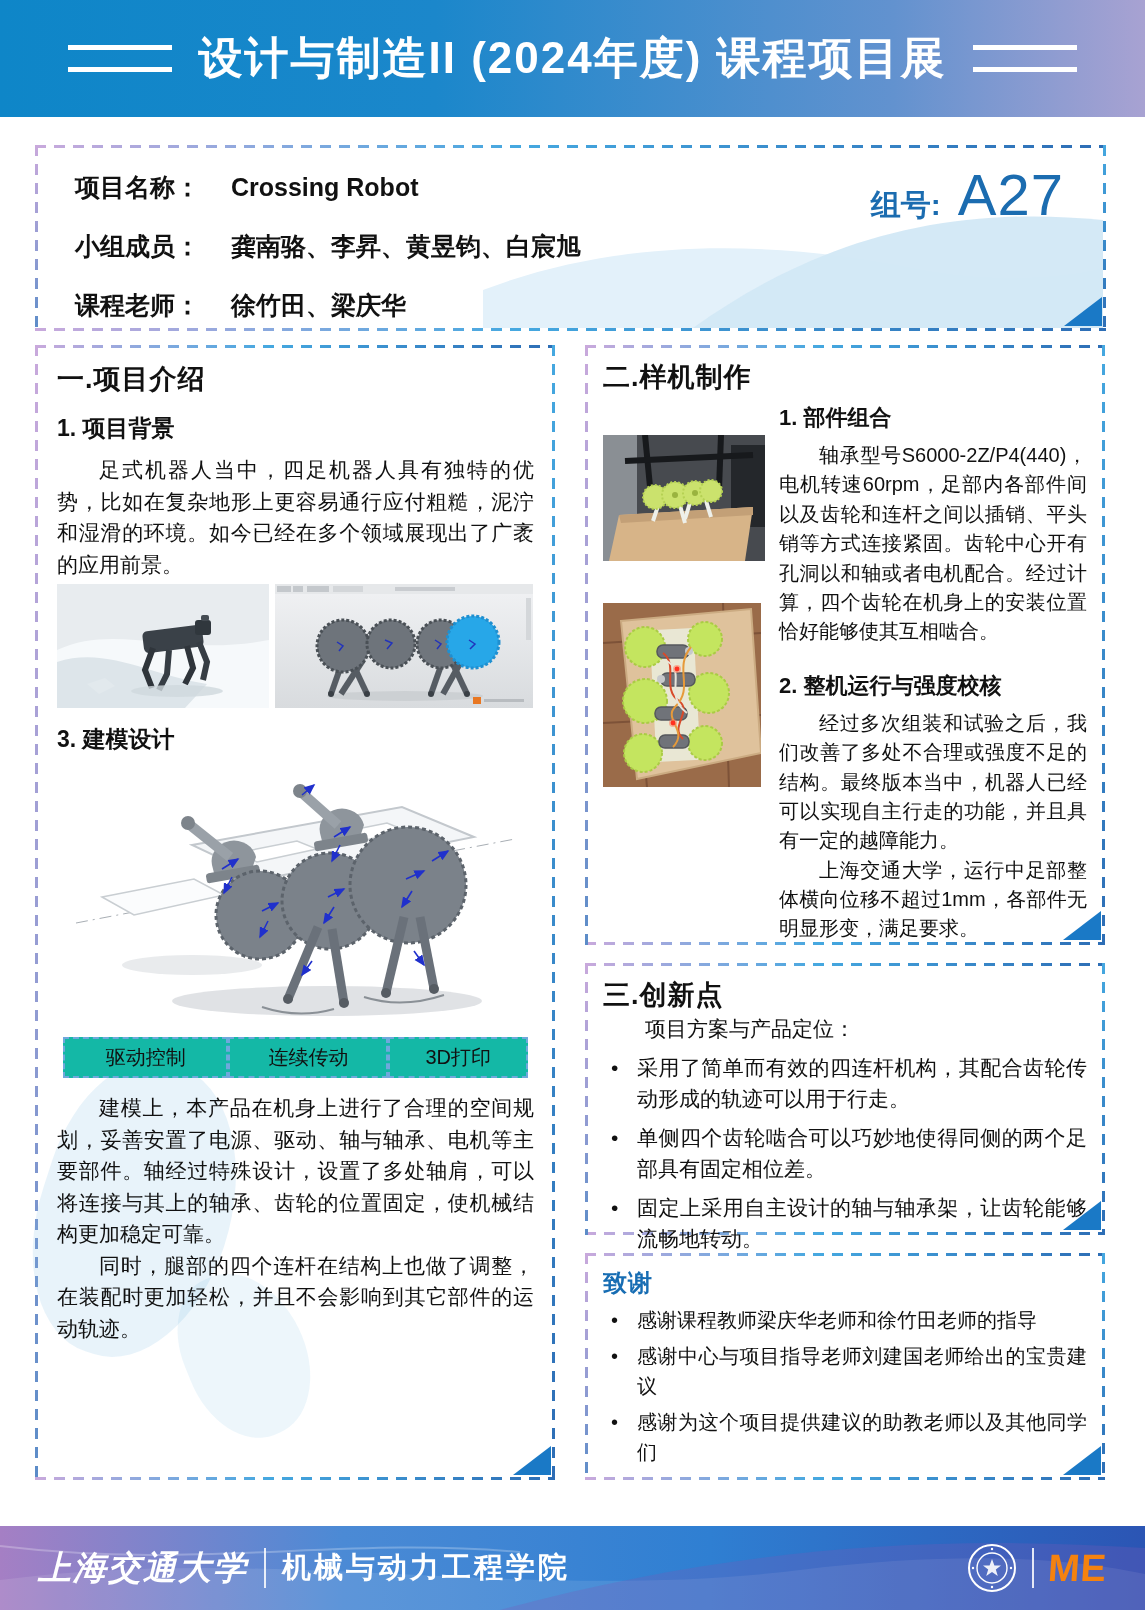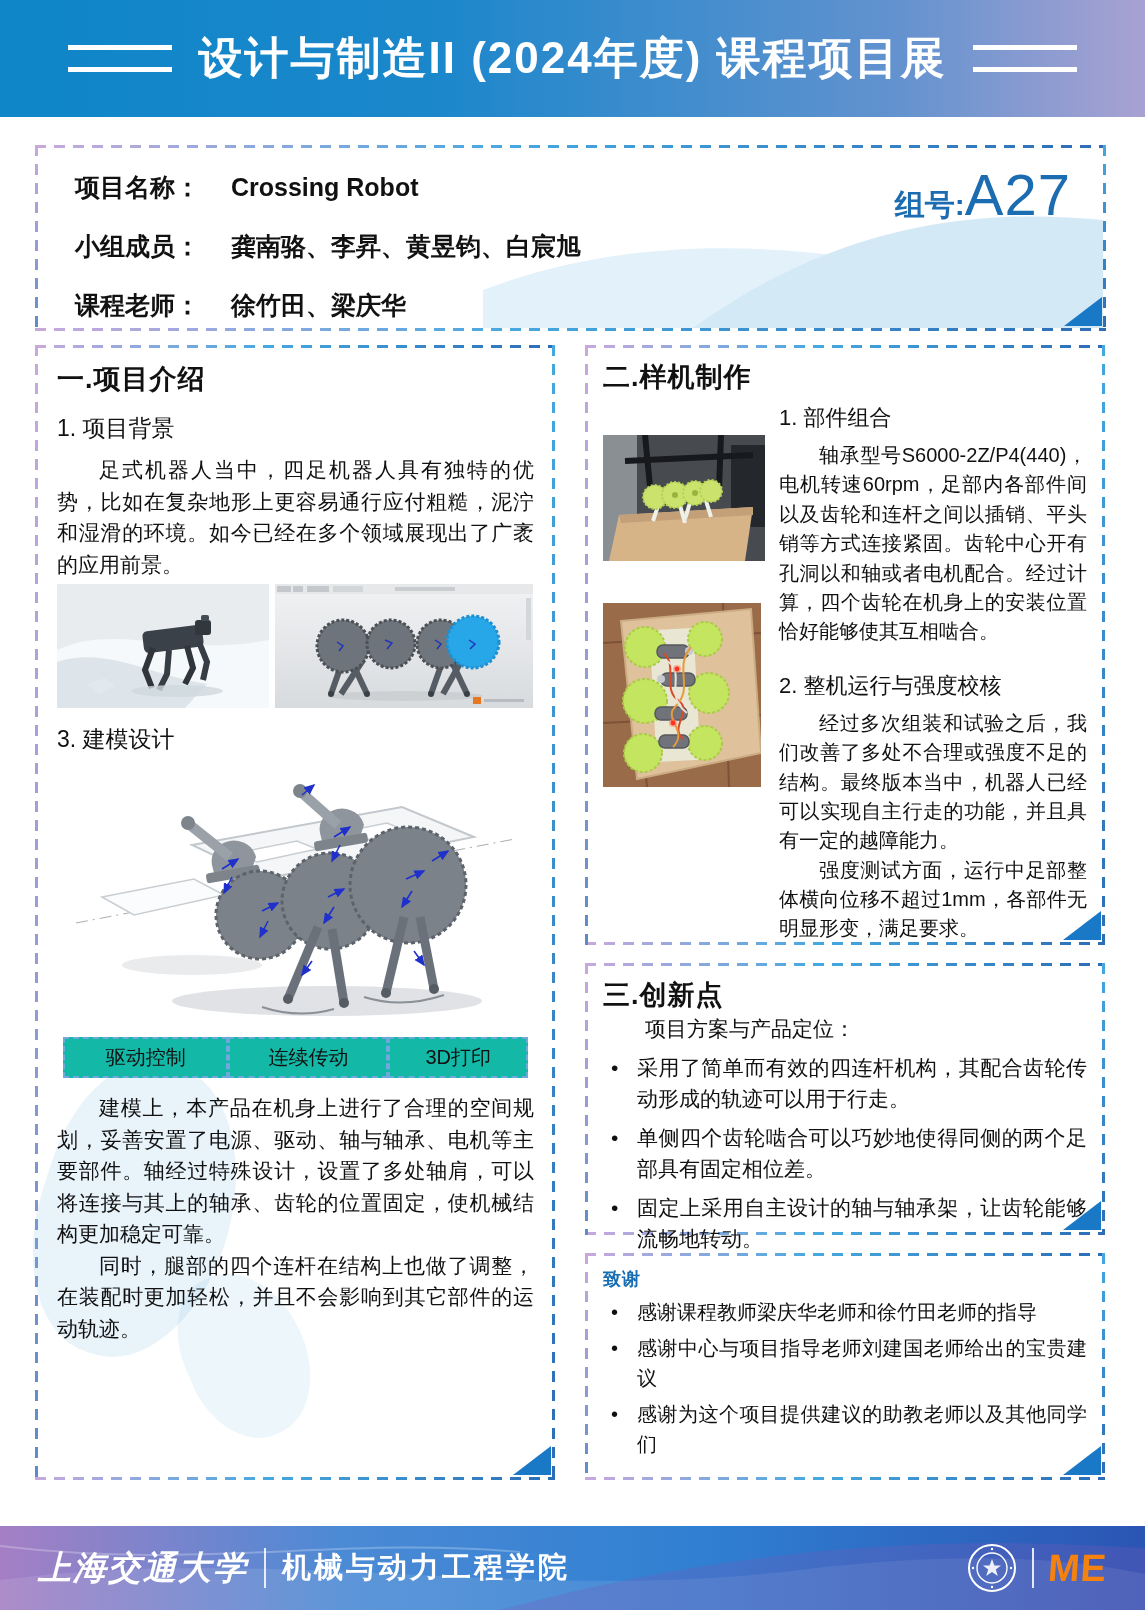--- a/index.html
+++ b/index.html
@@ -27,28 +27,28 @@
   .edge.left{left:0;background:linear-gradient(180deg,#c9a9dc 0%,#8f9bd2 60%,#5b8cc8 100%);}
   .edge.right{right:0;background:linear-gradient(180deg,#45a8e0 0%,#2d6db5 100%);}
   .corner-tri{position:absolute;right:4px;bottom:5px;width:0;height:0;
       border-left:38px solid transparent;border-bottom:29px solid #1a79c6;}
 
   
   .info-box{left:35px;top:145px;width:1071px;height:186px;}
   .info-rows{position:absolute;left:40px;top:26px;display:flex;flex-direction:column;gap:26px;}
   .info-row{font-size:25px;font-weight:bold;white-space:nowrap;}
   .info-row .lab{display:inline-block;width:156px;}
-  .group-no{position:absolute;right:35px;top:16px;display:flex;align-items:baseline;gap:0;color:#1b6cb0;}
+  .group-no{position:absolute;right:42px;top:16px;display:flex;align-items:baseline;gap:17px;color:#1b6cb0;}
   .group-no .glab{font-size:30px;font-weight:bold;}
   .group-no .gval{font-size:58px;font-weight:400;letter-spacing:1px;}
   .info-wave{position:absolute;right:3px;bottom:3px;pointer-events:none;}
 
   
   h2.sec{margin:0;font-size:27px;font-weight:900;letter-spacing:1px;color:#111;}
-  h3.sub{margin:0;font-size:23px;font-weight:normal;color:#111;}
+  h3.sub{margin:0;font-size:23px;font-weight:bold;color:#111;}
   p.body{margin:0;font-size:21px;line-height:1.5;text-align:justify;text-indent:2em;color:#111;}
 
   
   .left-box{left:35px;top:345px;width:520px;height:1135px;}
   .left-inner{position:relative;padding:16px 21px 8px 22px;z-index:2;}
   .left-inner h3.sub{margin:16px 0 10px 0;}
   .fig-row{display:flex;gap:6px;margin:4px 0 10px 0;height:124px;}
   .fig-row svg{display:block;}
   .fig-big{margin:8px auto 4px auto;display:block;}
   .tags-row{display:flex;justify-content:space-between;margin:18px 6px 14px 6px;}
@@ -67,21 +67,21 @@
   .pcol{width:162px;display:flex;flex-direction:column;gap:42px;padding-top:32px;}
   .pcol svg{display:block;}
   .tcol{flex:1;}
   .tcol h3.sub{font-size:22px;margin:0 0 8px 0;}
   .tcol p.body{font-size:20px;line-height:1.47;}
   .tcol h3.h2nd{margin-top:24px;}
   .innov-intro{margin:10px 0 4px 2px;font-size:21px;text-indent:0;}
   ul.blt{list-style:none;margin:4px 0 0 0;padding:0;}
   ul.blt li{position:relative;padding-left:34px;font-size:21px;line-height:1.5;margin:7px 0;text-align:justify;}
   ul.blt li::before{content:"•";position:absolute;left:8px;top:0;}
-  .box-thanks h2.sec{color:#176db3;font-size:18px;}
+  .box-thanks h2.sec{color:#176db3;font-size:24px;}
   .box-thanks ul.blt li{font-size:20px;margin:6px 0;}
 
   
   .footer{position:absolute;left:0;top:1526px;width:1145px;height:84px;overflow:hidden;}
   .footer-bg{position:absolute;left:0;top:0;}
   .footer-content{position:absolute;left:0;top:0;width:100%;height:100%;display:flex;
      align-items:center;justify-content:space-between;padding:0 38px;box-sizing:border-box;text-align:right;}
   .f-left{display:flex;align-items:center;gap:16px;}
   .f-uni{font-family:"Liberation Serif","DejaVu Serif",serif;font-style:italic;font-weight:bold;
      font-size:33px;color:#fff;letter-spacing:2px;}
@@ -340,21 +340,21 @@
               <circle cx="74" cy="66" r="2.4" fill="#ff3020"></circle>
             <circle cx="70" cy="120" r="4" fill="#ff8060" opacity="0.55"></circle>
               <circle cx="70" cy="120" r="2.4" fill="#ff3020"></circle>
           </svg>
         </div>
         <div class="tcol">
           <h3 class="sub">1. 部件组合</h3>
           <p class="body">轴承型号S6000-2Z/P4(440)，电机转速60rpm，足部内各部件间以及齿轮和连杆之间以插销、平头销等方式连接紧固。齿轮中心开有孔洞以和轴或者电机配合。经过计算，四个齿轮在机身上的安装位置恰好能够使其互相啮合。</p>
           <h3 class="sub h2nd">2. 整机运行与强度校核</h3>
           <p class="body">经过多次组装和试验之后，我们改善了多处不合理或强度不足的结构。最终版本当中，机器人已经可以实现自主行走的功能，并且具有一定的越障能力。</p>
-          <p class="body">强度测试方面，运行中足部整体横向位移不超过1mm，各部件无明显形变，满足要求。</p>
+          <p class="body">上海交通大学，运行中足部整体横向位移不超过1mm，各部件无明显形变，满足要求。</p>
         </div>
       </div>
     </div>
     <span class="edge h top"></span>
       <span class="edge h bottom"></span>
     <span class="edge v left"></span>
       <span class="edge v right"></span>
     <span class="corner-tri"></span>
   </section>
 

